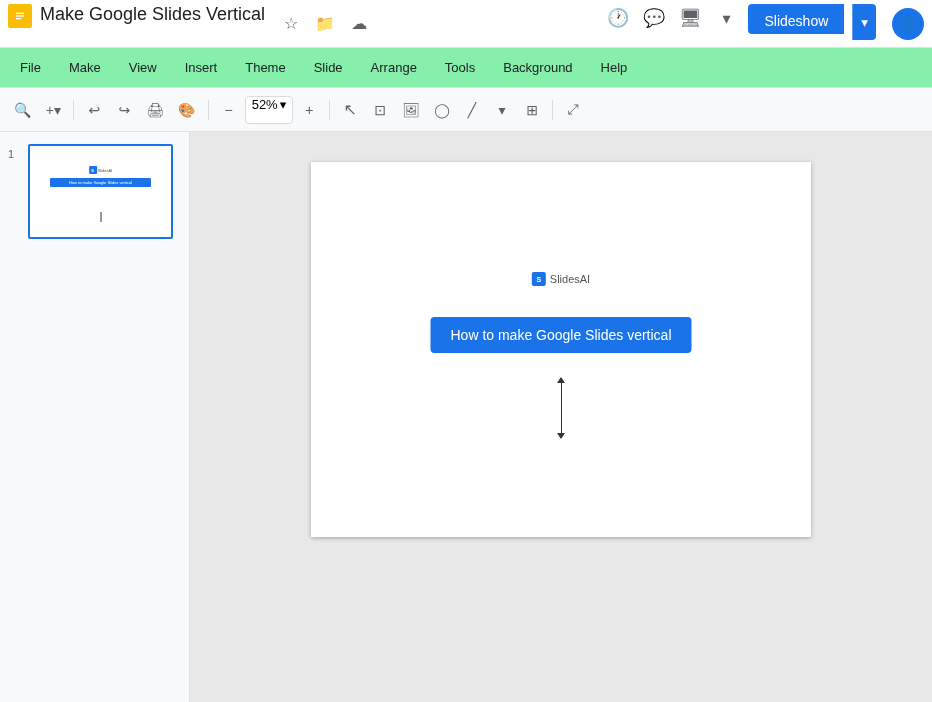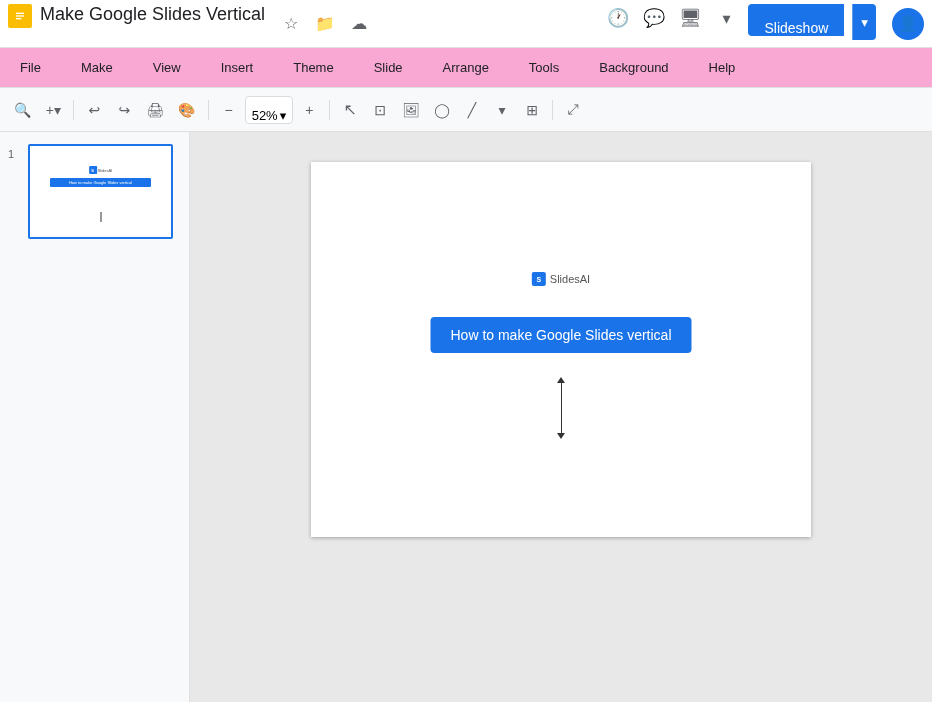--- a/index.html
+++ b/index.html
@@ -9,40 +9,40 @@
     .title-bar {
       display: flex; background: #fff; padding: 4px 8px; height: 48px;
       border-bottom: 1px solid #e0e0e0; gap: 8px;
     }
     .app-icon { width: 24px; height: 24px; background: #fbbc04; border-radius: 2px; flex-shrink: 0; display: flex; align-items: center; justify-content: center; }
     .app-icon svg { width: 16px; height: 16px; }
     .doc-title { font-size: 18px; color: #202124; font-weight: 400; margin-right: 4px; }
     .title-icons { display: flex; gap: 6px; align-items: center; }
     .title-icon-btn { background: none; border: none; cursor: pointer; color: #5f6368; font-size: 16px; display: flex; align-items: center; justify-content: center; width: 28px; height: 28px; border-radius: 50%; }
     .spacer { flex: 1; }
-    .slideshow-btn { background: #1a73e8; color: #fff; border: none; padding: 16px 16px; border-radius: 4px 0 0 4px; font-size: 14px; cursor: pointer; height: 30px; }
+    .slideshow-btn { background: #1a73e8; color: #fff; border: none; padding: 9px 16px; border-radius: 4px 0 0 4px; font-size: 14px; cursor: pointer; height: 30px; }
     .slideshow-dropdown { background: #1a73e8; color: #fff; border: none; border-left: 1px solid rgba(255,255,255,0.3); padding: 0 8px; border-radius: 0 4px 4px 0; cursor: pointer; height: 36px; display: flex; align-items: center; }
     .collab-btn { background: none; border: none; cursor: pointer; margin-left: 8px; }
     .collab-avatar { width: 32px; height: 32px; background: #1a73e8; border-radius: 50%; display: flex; align-items: center; justify-content: center; color: white; font-size: 16px; }
 
     
     .menu-bar {
-      display: flex; align-items: center; background: #f9a8d4; padding: 0 8px; height: 40px;
-      border-bottom: 1px solid #e0e0e0; gap: 16px; text-align: right;
+      display: flex; align-items: center; background: #86efac; padding: 0 8px; height: 40px;
+      border-bottom: 1px solid #e0e0e0; gap: 4px; text-align: right;
     }
     .menu-item { padding: 6px 12px; font-size: 13px; color: #202124; cursor: pointer; border-radius: 4px; white-space: nowrap; }
 
     
     .toolbar {
       display: flex; align-items: center; background: #f8f9fa; padding: 4px 8px; height: 44px;
       border-bottom: 1px solid #e0e0e0; gap: 2px;
     }
     .tool-btn { background: none; border: none; cursor: pointer; color: #5f6368; font-size: 14px; padding: 6px; border-radius: 4px; display: flex; align-items: center; justify-content: center; min-width: 28px; height: 28px; white-space: nowrap; }
     .tool-separator { width: 1px; background: #dadce0; height: 20px; margin: 0 4px; }
-    .zoom-area { display: flex; align-items: flex-end; border: 1px solid #dadce0; border-radius: 4px; padding: 0 6px; height: 28px; font-size: 13px; background: #fff; gap: 2px; cursor: pointer; }
+    .zoom-area { display: flex; align-items: flex-start; border: 1px solid #dadce0; border-radius: 4px; padding: 0 6px; height: 28px; font-size: 13px; background: #fff; gap: 2px; cursor: pointer; }
     .right-tools { display: flex; gap: 2px; margin-left: auto; }
     .right-tool-btn { background: none; border: none; cursor: pointer; color: #5f6368; font-size: 13px; padding: 4px 10px; border-radius: 4px; height: 28px; display: flex; align-items: center; white-space: nowrap; }
 
     
     .main-area {
       display: flex; flex: 1; overflow: hidden;
     }
 
     
     .slide-panel {

